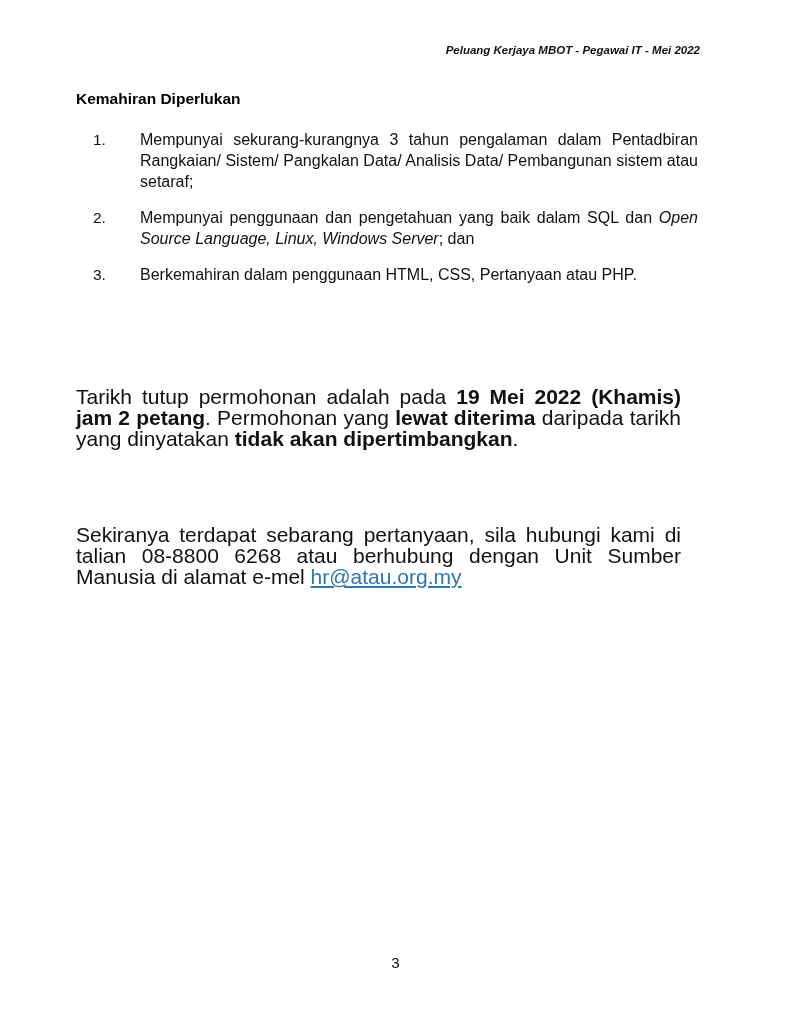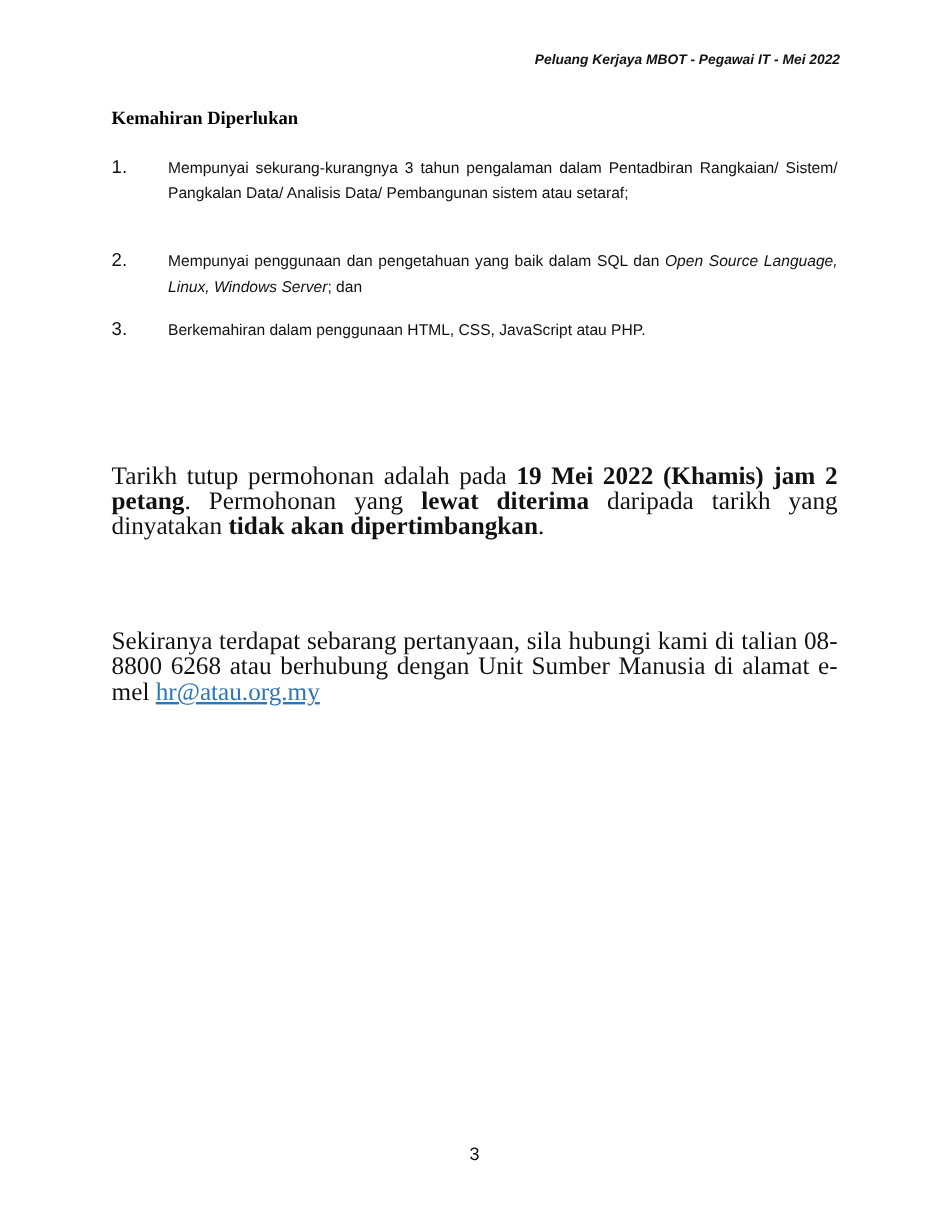--- a/index.html
+++ b/index.html
@@ -18,42 +18,42 @@
   }
   .doc-header {
     position: absolute;
     top: 44px; left: 93px; right: 91px;
     text-align: right;
     font-size: 11.5px;
     font-weight: bold;
     font-style: italic;
     color: #111111;
   }
-  .block { position: absolute; left: 93px; width: 605px; font-family: Liberation Serif, serif; }
+  .block { position: absolute; left: 76px; width: 605px; }
   .heading {
     font-size: 15.5px;
     font-weight: bold;
     color: #000000;
   }
   .para {
     font-size: 21px;
     line-height: 21px;
     text-align: justify;
     color: #111111;
   }
   .list-item { position: absolute; left: 93px; width: 605px; }
   .list-num {
     position: absolute; left: 0; top: 0;
     width: 47px;
     font-size: 15.5px; line-height: 21px;
     color: #111111;
   }
   .list-text {
     margin-left: 47px;
-    font-size: 13px; line-height: 21px;
+    font-size: 16px; line-height: 21px;
     text-align: justify;
     color: #111111;
   }
   .b { font-weight: bold; }
   .i { font-style: italic; }
   a.doc-link {
     color: #2E75B6;
     text-decoration: underline;
     cursor: pointer;
   }
@@ -82,21 +82,21 @@
     <div class="list-text"><span>Mempunyai sekurang-kurangnya 3 tahun pengalaman dalam Pentadbiran Rangkaian/ Sistem/ Pangkalan Data/ Analisis Data/ Pembangunan sistem atau setaraf;</span></div>
   </div>
 
   <div class="list-item" style="top: 207px;">
     <span class="list-num">2.</span>
     <div class="list-text"><span>Mempunyai penggunaan dan pengetahuan yang baik dalam SQL dan </span><span class="i">Open Source Language, Linux, Windows Server</span><span>; dan</span></div>
   </div>
 
   <div class="list-item" style="top: 264px;">
     <span class="list-num">3.</span>
-    <div class="list-text"><span>Berkemahiran dalam penggunaan HTML, CSS, JavaScript atau PHP.</span></div>
+    <div class="list-text"><span>Berkemahiran dalam penggunaan HTML, CSS, Pertanyaan atau PHP.</span></div>
   </div>
 
 
   <div class="block para" style="top: 386px;"><span>Tarikh tutup permohonan adalah pada </span><span class="b">19 Mei 2022 (Khamis) jam 2 petang</span><span>. Permohonan yang </span><span class="b">lewat diterima</span><span> daripada tarikh yang dinyatakan </span><span class="b">tidak akan dipertimbangkan</span><span>.</span></div>
 
 
   <div class="block para" style="top: 524px;">
     <span>Sekiranya terdapat sebarang pertanyaan, sila hubungi kami di talian 08-8800 6268 atau berhubung dengan Unit Sumber Manusia di alamat e-mel </span><a class="doc-link" href="#">hr@atau.org.my</a>
   </div>
 

